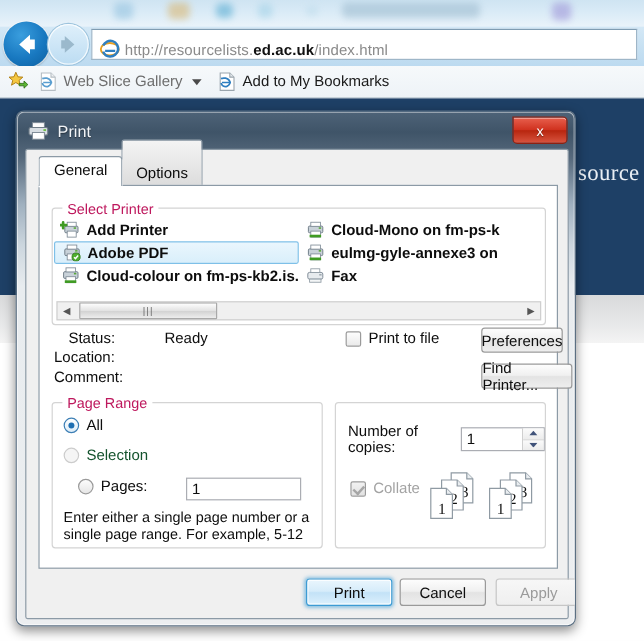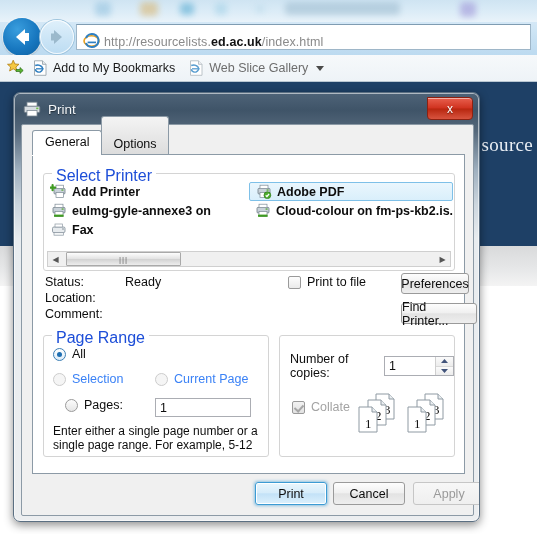--- a/index.html
+++ b/index.html
@@ -111,21 +111,21 @@
 
   .tabpanel{
     position:absolute;left:10px;top:29px;width:433px;height:320px;
     background:#ffffff;border:1px solid #8c9aa6;box-sizing:border-box;
   }
 
   
   .group{position:absolute;border:1px solid #d4d4d4;border-radius:3px;box-sizing:border-box;}
   .group > .legend{
     position:absolute;top:-7px;left:8px;background:#fff;padding:0 4px;
-    font-size:16px;color:#1d4ed8;
+    font-size:12px;color:#be185d;
   }
 
   #grp-printer{left:10px;top:18px;width:412px;height:98px;}
 
   .plist{
     position:absolute;left:1px;top:8px;width:408px;height:63px;
     display:grid;grid-template-columns:1fr 1fr;grid-auto-rows:19px;
     column-gap:0;overflow:hidden;
   }
   .prow{display:flex;align-items:center;gap:5px;padding-left:5px;font-size:12.5px;color:#0d0d0d;white-space:nowrap;overflow:hidden;font-weight:bold;}
@@ -145,21 +145,21 @@
     position:absolute;left:3px;top:0;width:115px;height:14px;
     background:linear-gradient(180deg,#fdfdfd 0%,#e3e3e3 48%,#d2d2d2 52%,#ededed 100%);
     border:1px solid #a9a9a9;border-radius:1px;box-sizing:border-box;
     display:flex;align-items:center;justify-content:center;color:#6a6a6a;font-size:8px;letter-spacing:1px;
   }
 
   
   .statusblk{position:absolute;left:12px;top:120px;width:410px;height:50px;font-size:12.5px;color:#0d0d0d;}
   .statusblk .lbl{position:absolute;left:0;}
   .statusblk .val{position:absolute;left:80px;}
-  .r0{top:0;} .r1{top:16px;} .r2{top:32px;}
+  .r0{top:0;margin-left:12px;} .r1{top:16px;} .r2{top:32px;}
 
   .ptf{position:absolute;left:243px;top:0;display:flex;align-items:center;gap:6px;font-size:12.5px;color:#0d0d0d;}
   .cbox{
     width:13px;height:13px;border:1px solid #9a9a9a;background:linear-gradient(180deg,#fdfdfd,#eaeaea);
     border-radius:2px;box-sizing:border-box;display:inline-block;
   }
   .cbox.checked-dim{background:linear-gradient(180deg,#f2f2f2,#e2e2e2);position:relative;}
   .cbox.checked-dim::after{
     content:"";position:absolute;left:3px;top:1px;width:4px;height:7px;
     border:solid #a6a6a6;border-width:0 2px 2px 0;transform:rotate(42deg);
@@ -175,21 +175,21 @@
     border-color:#3c9bd4;
     background:linear-gradient(180deg,#eaf6fd 0%,#d6ecfa 46%,#c3e2f7 52%,#dcf0fc 100%);
     box-shadow:0 0 3px 1px rgba(60,155,212,.55), inset 0 0 0 1px #ffffff;
   }
   #btn-prefs{position:absolute;left:368px;top:118px;width:68px;height:21px;}
   #btn-find{position:absolute;left:368px;top:148px;width:76px;height:21px;}
 
   
   #grp-range{left:10px;top:180px;width:226px;height:122px;}
   .radio-row{position:absolute;display:flex;align-items:center;gap:6px;font-size:12.5px;color:#0d0d0d;}
-  .radio-row.dim{color:#3b82f6;}
+  .radio-row.dim{color:#14532d;}
   .rdo{
     width:13px;height:13px;border-radius:50%;border:1px solid #9a9a9a;
     background:linear-gradient(180deg,#fcfcfc,#e6e6e6);box-sizing:border-box;position:relative;flex:0 0 13px;
   }
   .rdo.on{border-color:#3d7fb5;background:linear-gradient(180deg,#ffffff,#dcecf8);}
   .rdo.on::after{
     content:"";position:absolute;left:3px;top:3px;width:5px;height:5px;border-radius:50%;
     background:#1f6fb2;
   }
   .rdo.dim{border-color:#cccccc;background:#f5f5f5;}
@@ -254,39 +254,39 @@
       <path d="M4.6 10.4 H13" stroke="#2f7fc1" stroke-width="1.7"></path>
     </svg>
     <span class="url"><span>http://resourcelists.</span><b>ed.ac.uk</b><span>/index.html</span></span>
   </div>
 
   <div class="fav-row">
     <svg class="star" viewBox="0 0 18 18">
       <path d="M7.2 1.2 L8.9 5 L13 5.3 L9.9 8 L10.9 12 L7.2 9.8 L3.6 12 L4.6 8 L1.5 5.3 L5.6 5 Z" fill="#f5c842" stroke="#b07d10" stroke-width=".8"></path>
       <path d="M10 10.5 h4 v-2 l3.2 3 l-3.2 3 v-2 h-4 z" fill="#5bb534" stroke="#2e6c18" stroke-width=".7"></path>
     </svg>
-    <div class="fav-item">
-      <svg class="pg-icon" viewBox="0 0 15 16">
-        <path d="M1.5 .8 h8 l3.5 3.5 v11 h-11.5 z" fill="#fff" stroke="#9aa5ad" stroke-width=".9"></path>
-        <path d="M9.5 .8 v3.5 h3.5" fill="#e4e9ed" stroke="#9aa5ad" stroke-width=".9"></path>
-        <path d="M2.2 5.5 A4.6 3.4 0 1 1 7 12 A4 4 0 0 1 2.2 9.2" fill="none" stroke="#2f7fc1" stroke-width="1.5"></path>
-        <path d="M3 8.8 H10.5" stroke="#2f7fc1" stroke-width="1.3"></path>
-      </svg>
-      <span>Add to My Bookmarks</span>
-    </div>
     <div class="fav-item dim">
       <svg class="pg-icon" viewBox="0 0 15 16">
         <path d="M1.5 .8 h8 l3.5 3.5 v11 h-11.5 z" fill="#fff" stroke="#b6bec4" stroke-width=".9"></path>
         <path d="M9.5 .8 v3.5 h3.5" fill="#eef1f3" stroke="#b6bec4" stroke-width=".9"></path>
         <path d="M2.2 5.5 A4.6 3.4 0 1 1 7 12 A4 4 0 0 1 2.2 9.2" fill="none" stroke="#5a9ed0" stroke-width="1.5"></path>
         <path d="M3 8.8 H10.5" stroke="#5a9ed0" stroke-width="1.3"></path>
       </svg>
       <span>Web Slice Gallery</span>
       <span class="caret-dn"></span>
     </div>
+    <div class="fav-item">
+      <svg class="pg-icon" viewBox="0 0 15 16">
+        <path d="M1.5 .8 h8 l3.5 3.5 v11 h-11.5 z" fill="#fff" stroke="#9aa5ad" stroke-width=".9"></path>
+        <path d="M9.5 .8 v3.5 h3.5" fill="#e4e9ed" stroke="#9aa5ad" stroke-width=".9"></path>
+        <path d="M2.2 5.5 A4.6 3.4 0 1 1 7 12 A4 4 0 0 1 2.2 9.2" fill="none" stroke="#2f7fc1" stroke-width="1.5"></path>
+        <path d="M3 8.8 H10.5" stroke="#2f7fc1" stroke-width="1.3"></path>
+      </svg>
+      <span>Add to My Bookmarks</span>
+    </div>
   </div>
 
   <div class="page-band">
     <span class="band-txt">source</span>
   </div>
   <div class="page-grey"></div>
   <div class="page-white"></div>
 </div>
 
 <div class="dlg">
@@ -327,20 +327,30 @@
             <svg class="pico" viewBox="0 0 17 15">
               <rect x="4" y="4.4" width="11" height="5.6" rx="1" fill="#c9d2d9" stroke="#6f7c87" stroke-width=".8"></rect>
               <rect x="6" y="1.2" width="7.5" height="3.4" fill="#fff" stroke="#7d8a95" stroke-width=".7"></rect>
               <rect x="6" y="8.6" width="7.5" height="5" fill="#fff" stroke="#7d8a95" stroke-width=".7"></rect>
               <rect x="11.4" y="5.4" width="2" height="1.3" fill="#5aa83a"></rect>
               <path d="M2.6 1.2 v5 M0.2 3.6 h5" stroke="#3f9b22" stroke-width="2.2" stroke-linecap="round"></path>
             </svg>
             <span>Add Printer</span>
           </div>
 
+          <div class="prow">
+            <svg class="pico" viewBox="0 0 17 15">
+              <rect x="3" y="4.4" width="12" height="5.6" rx="1" fill="#c9d2d9" stroke="#6f7c87" stroke-width=".8"></rect>
+              <rect x="5" y="1.2" width="8" height="3.4" fill="#fff" stroke="#7d8a95" stroke-width=".7"></rect>
+              <rect x="5" y="8.6" width="8" height="5" fill="#fff" stroke="#7d8a95" stroke-width=".7"></rect>
+              <rect x="11.6" y="5.4" width="2" height="1.3" fill="#5aa83a"></rect>
+              <rect x="4" y="11.6" width="9.6" height="2.2" fill="#3f9b22"></rect>
+            </svg>
+            <span>Cloud-Mono on fm-ps-k</span>
+          </div>
 
           <div class="prow sel">
             <svg class="pico" viewBox="0 0 17 15">
               <rect x="3" y="4.4" width="12" height="5.6" rx="1" fill="#c9d2d9" stroke="#6f7c87" stroke-width=".8"></rect>
               <rect x="5" y="1.2" width="8" height="3.4" fill="#fff" stroke="#7d8a95" stroke-width=".7"></rect>
               <rect x="5" y="8.6" width="8" height="5" fill="#fff" stroke="#7d8a95" stroke-width=".7"></rect>
               <rect x="11.6" y="5.4" width="2" height="1.3" fill="#5aa83a"></rect>
               <circle cx="12.4" cy="11.2" r="3.4" fill="#4fae2e" stroke="#2e7a18" stroke-width=".7"></circle>
               <path d="M10.7 11.3 l1.2 1.2 l2.2 -2.5" fill="none" stroke="#fff" stroke-width="1.2"></path>
             </svg>
@@ -416,24 +426,20 @@
         <label class="radio-row" style="left:9px;top:11px;">
           <span class="rdo on"></span>
           <span>All</span>
         </label>
 
         <label class="radio-row dim" style="left:9px;top:36px;">
           <span class="rdo dim"></span>
           <span>Selection</span>
         </label>
 
-        <label class="radio-row dim" style="left:111px;top:36px;">
-          <span class="rdo dim"></span>
-          <span>Current Page</span>
-        </label>
 
         <label class="radio-row" style="left:21px;top:62px;">
           <span class="rdo"></span>
           <span>Pages:</span>
         </label>
 
         <div class="pages-input">
           <span>1</span>
         </div>
 

